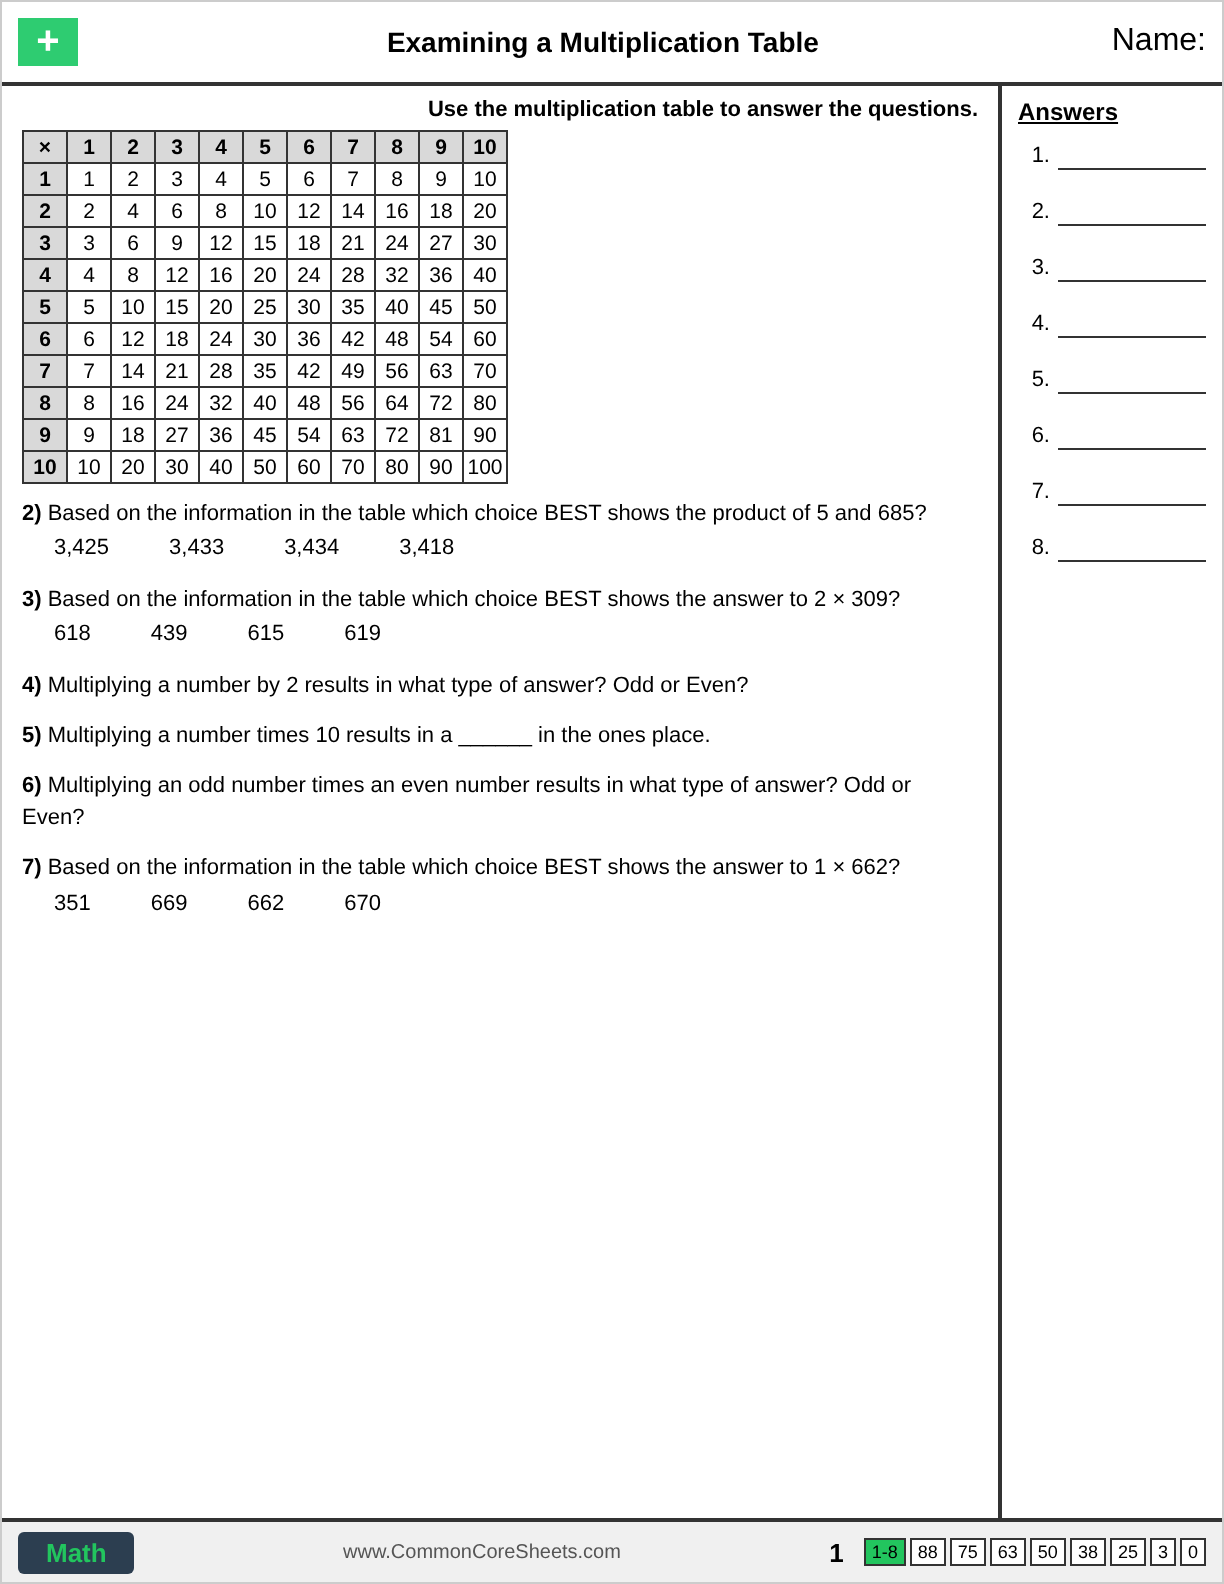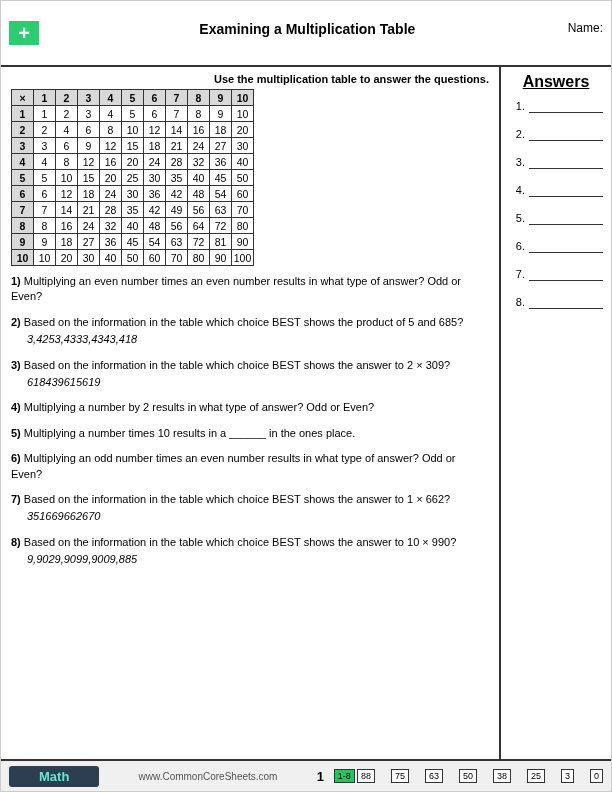--- a/index.html
+++ b/index.html
@@ -14,22 +14,22 @@
     .page {
       width: 612px;
       height: 792px;
       display: flex;
       flex-direction: column;
       border: 1px solid #ccc;
     }
     
     .header {
       display: flex;
-      align-items: flex-start;
-      padding: 20px 8px;
+      align-items: center;
+      padding: 8px 8px;
       border-bottom: 2px solid #333;
       background: white;
     }
     .header-logo {
       width: 30px;
       height: 24px;
       background: #2ecc71;
       display: flex;
       align-items: center;
       justify-content: center;
@@ -44,21 +44,21 @@
       font-size: 20px;
       font-weight: bold;
     }
     .header-title {
       flex: 1;
       text-align: center;
       font-size: 14px;
       font-weight: bold;
     }
     .header-name {
-      font-size: 12px;
+      font-size: 16px;
     }
     
     .main {
       display: flex;
       flex: 1;
       overflow: hidden;
     }
     
     .content {
       flex: 1;
@@ -67,23 +67,23 @@
       overflow: hidden;
     }
     
     .answers-panel {
       width: 110px;
       padding: 6px 8px;
       display: flex;
       flex-direction: column;
     }
     .answers-title {
-      text-align: center;
-      font-weight: bold;
-      font-size: 16px;
+      text-align: left;
+      font-weight: bold;
+      font-size: 12px;
       text-decoration: underline;
       margin-bottom: 8px;
     }
     .answer-line {
       display: flex;
       align-items: center;
       margin-bottom: 14px;
       font-size: 11px;
     }
     .answer-num {
@@ -128,38 +128,38 @@
     .question {
       margin-bottom: 10px;
       font-size: 11px;
       line-height: 1.4;
     }
     .question-num {
       font-weight: bold;
     }
     .choices {
       display: flex;
+      gap: 30px;
       margin-top: 2px;
       margin-left: 16px;
-      font-style: italic;
     }
     
     .footer {
       display: flex;
       align-items: center;
       background: #f0f0f0;
       border-top: 2px solid #333;
       padding: 4px 8px;
       height: 32px;
     }
     .footer-math {
       background: #2c3e50;
-      color: #5eead4;
-      font-weight: bold;
-      padding: 3px 30px;
+      color: #22c55e;
+      font-weight: bold;
+      padding: 3px 14px;
       font-size: 13px;
       border-radius: 3px;
       margin-right: 10px;
     }
     .footer-website {
       flex: 1;
       text-align: center;
       font-size: 10px;
       color: #555;
     }
@@ -340,21 +340,20 @@
               <td>60</td>
               <td>70</td>
               <td>80</td>
               <td>90</td>
               <td>100</td>
             </tr>
           </tbody>
       </table>
 
       <div id="questions-container">
-          <div class="question"><span class="question-num">1)</span> <span>Multiplying an even number times an even number results in what type of answer? Odd or Even?</span></div>
           <div class="question"><span class="question-num">2)</span> <span>Based on the information in the table which choice BEST shows the product of 5 and 685?</span><div class="choices">
               <span>3,425</span>
               <span>3,433</span>
               <span>3,434</span>
               <span>3,418</span>
             </div></div>
           <div class="question"><span class="question-num">3)</span> <span>Based on the information in the table which choice BEST shows the answer to 2 × 309?</span><div class="choices">
               <span>618</span>
               <span>439</span>
               <span>615</span>
@@ -362,26 +361,20 @@
             </div></div>
           <div class="question"><span class="question-num">4)</span> <span>Multiplying a number by 2 results in what type of answer? Odd or Even?</span></div>
           <div class="question"><span class="question-num">5)</span> <span>Multiplying a number times 10 results in a ______ in the ones place.</span></div>
           <div class="question"><span class="question-num">6)</span> <span>Multiplying an odd number times an even number results in what type of answer? Odd or Even?</span></div>
           <div class="question"><span class="question-num">7)</span> <span>Based on the information in the table which choice BEST shows the answer to 1 × 662?</span><div class="choices">
               <span>351</span>
               <span>669</span>
               <span>662</span>
               <span>670</span>
             </div></div>
-          <div class="question"><span class="question-num">8)</span> <span>Based on the information in the table which choice BEST shows the answer to 10 × 990?</span><div class="choices">
-              <span>9,902</span>
-              <span>9,909</span>
-              <span>9,900</span>
-              <span>9,885</span>
-            </div></div>
         </div>
     </div>
 
     <div class="answers-panel">
       <div class="answers-title">Answers</div>
       <div id="answers-container">
           <div class="answer-line">
             <span class="answer-num">1.</span>
             <div class="answer-underline"></div>
           </div>
@@ -416,21 +409,21 @@
         </div>
     </div>
   </div>
 
   <div class="footer">
     <div class="footer-math">Math</div>
     <div class="footer-website">www.CommonCoreSheets.com</div>
     <div class="footer-page">1</div>
     <div class="footer-scores">
       <div class="score-box label">1-8</div>
-      <div id="scores-values" style="display:flex;gap:16px;">
+      <div id="scores-values" style="display:flex;gap:2px;">
           <div class="score-box">88</div>
           <div class="score-box">75</div>
           <div class="score-box">63</div>
           <div class="score-box">50</div>
           <div class="score-box">38</div>
           <div class="score-box">25</div>
           <div class="score-box">3</div>
           <div class="score-box">0</div>
         </div>
     </div>

